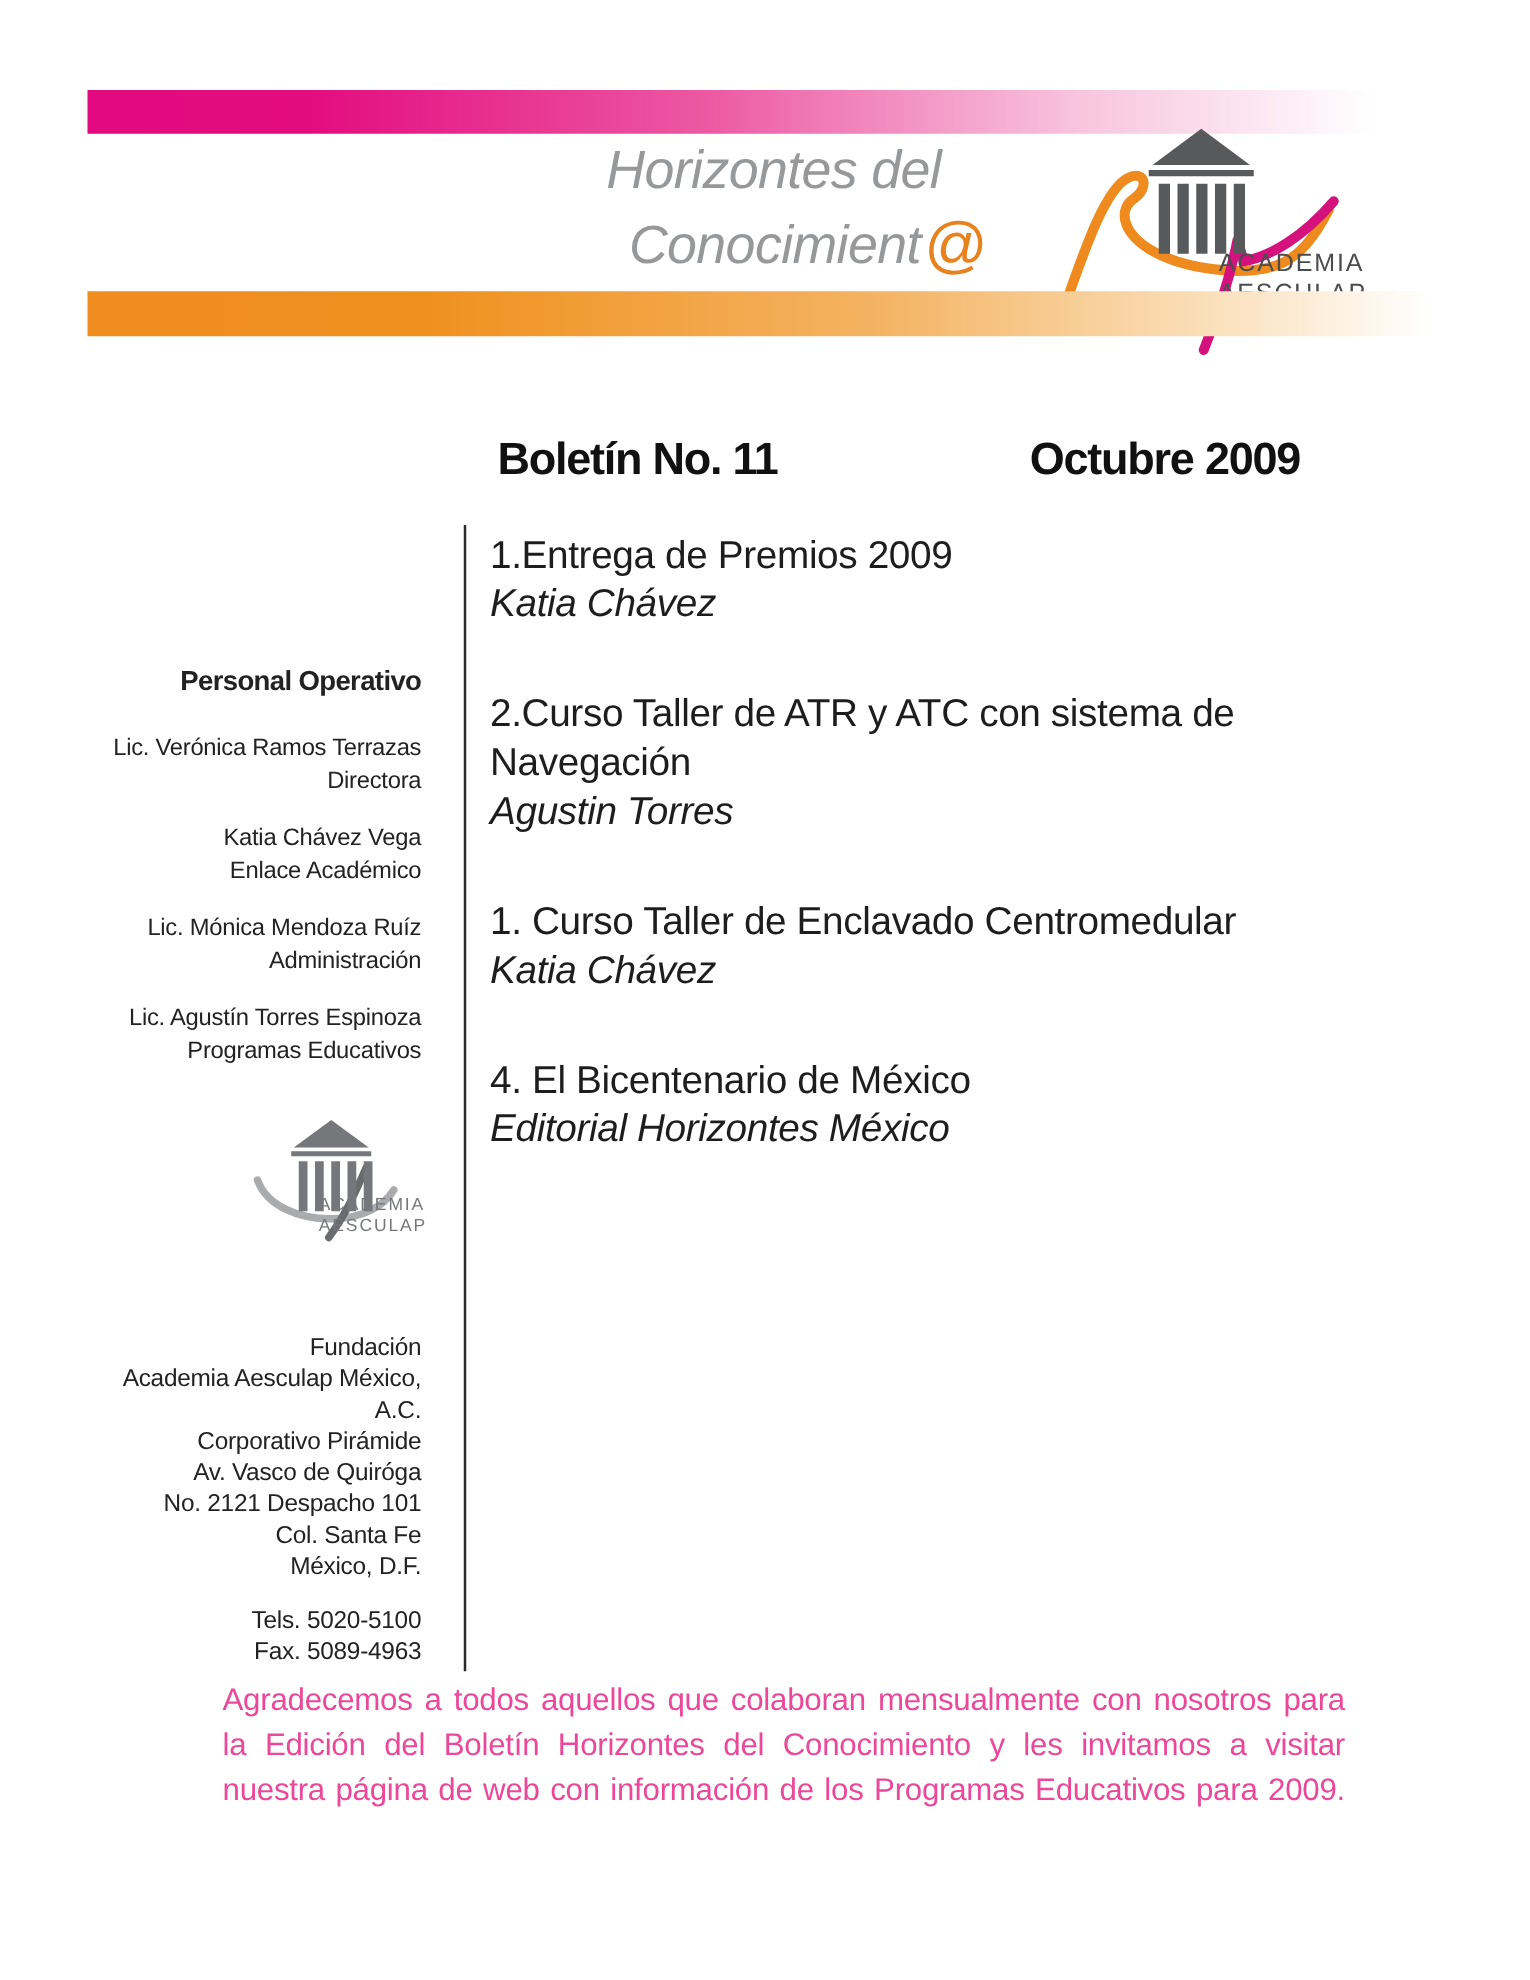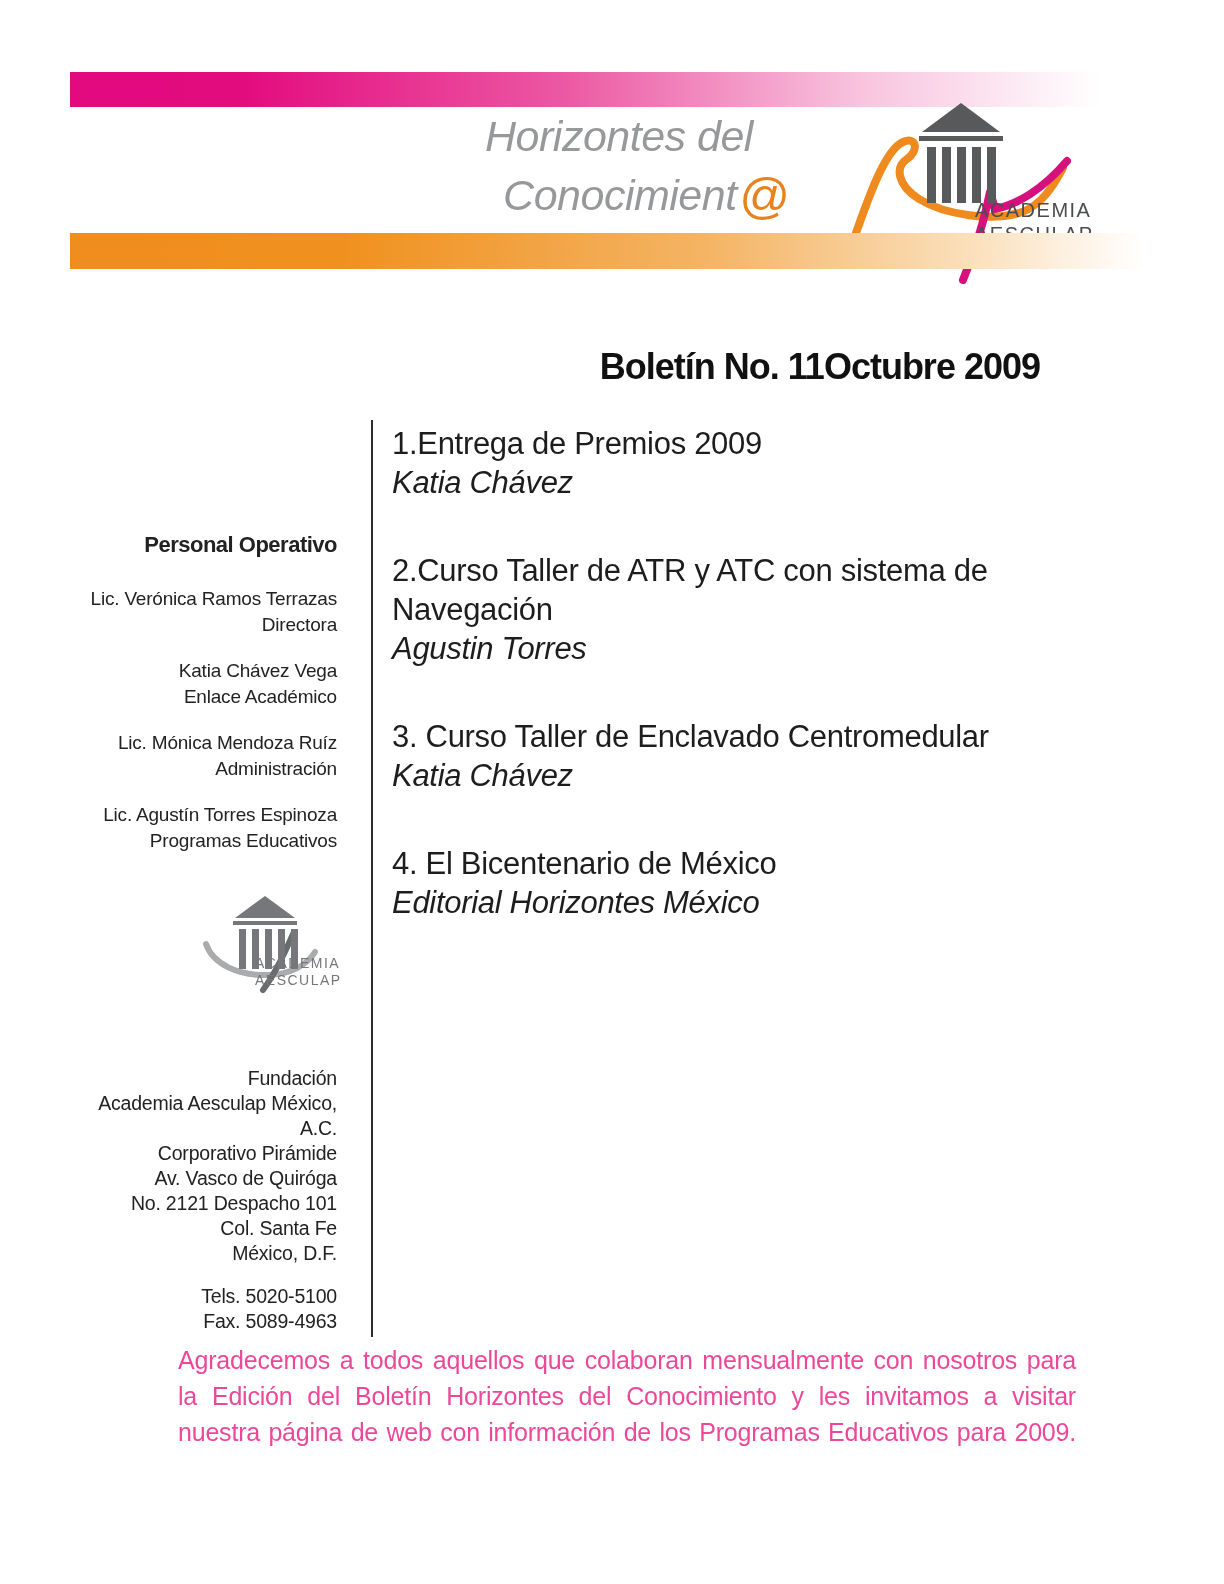--- a/index.html
+++ b/index.html
@@ -31,22 +31,22 @@
     color:#e8821e;font-size:50px;font-style:italic;
     position:relative;top:3px;left:2px;
   }
   
   .logo-header{position:absolute;left:845px;top:95px;overflow:visible;}
   .logo-sidebar{position:absolute;left:203px;top:892px;overflow:visible;}
   svg{overflow:visible;}
   
   .bulletin-row{
     position:absolute;left:398px;top:346px;width:642px;
-    display:flex;justify-content:flex-end;
-    font-weight:bold;font-size:36px;letter-spacing:-1px;color:#111;
+    display:flex;justify-content:space-between;
+    font-weight:bold;font-size:36px;letter-spacing:-1px;color:#111;gap:41px;
   }
   
   .divider{position:absolute;left:371px;top:420px;width:2px;height:917px;background:#2b2b2b;}
   
   .articles{position:absolute;left:392px;top:424px;width:660px;font-size:31px;line-height:39px;letter-spacing:-0.3px;}
   .article + .article{margin-top:49px;}
   .article .author{font-style:italic;}
   
   .staff{position:absolute;left:70px;top:532px;width:267px;text-align:right;color:#222;}
   .staff-heading{font-weight:bold;font-size:22px;letter-spacing:-0.5px;margin-bottom:28px;}
@@ -100,21 +100,21 @@
   <div class="articles">
     <div class="article">
       <div class="title">1.Entrega de Premios 2009</div>
       <div class="author">Katia Chávez</div>
     </div>
     <div class="article">
       <div class="title">2.Curso Taller de ATR y ATC con sistema de Navegación</div>
       <div class="author">Agustin Torres</div>
     </div>
     <div class="article">
-      <div class="title">3. Curso Taller de Enclavado Centromedular</div>
+      <div class="title">1. Curso Taller de Enclavado Centromedular</div>
       <div class="author">Katia Chávez</div>
     </div>
     <div class="article">
       <div class="title">4. El Bicentenario de México</div>
       <div class="author">Editorial Horizontes México</div>
     </div>
   </div>
 
   <div class="staff">
     <div class="staff-heading">Personal Operativo</div>

